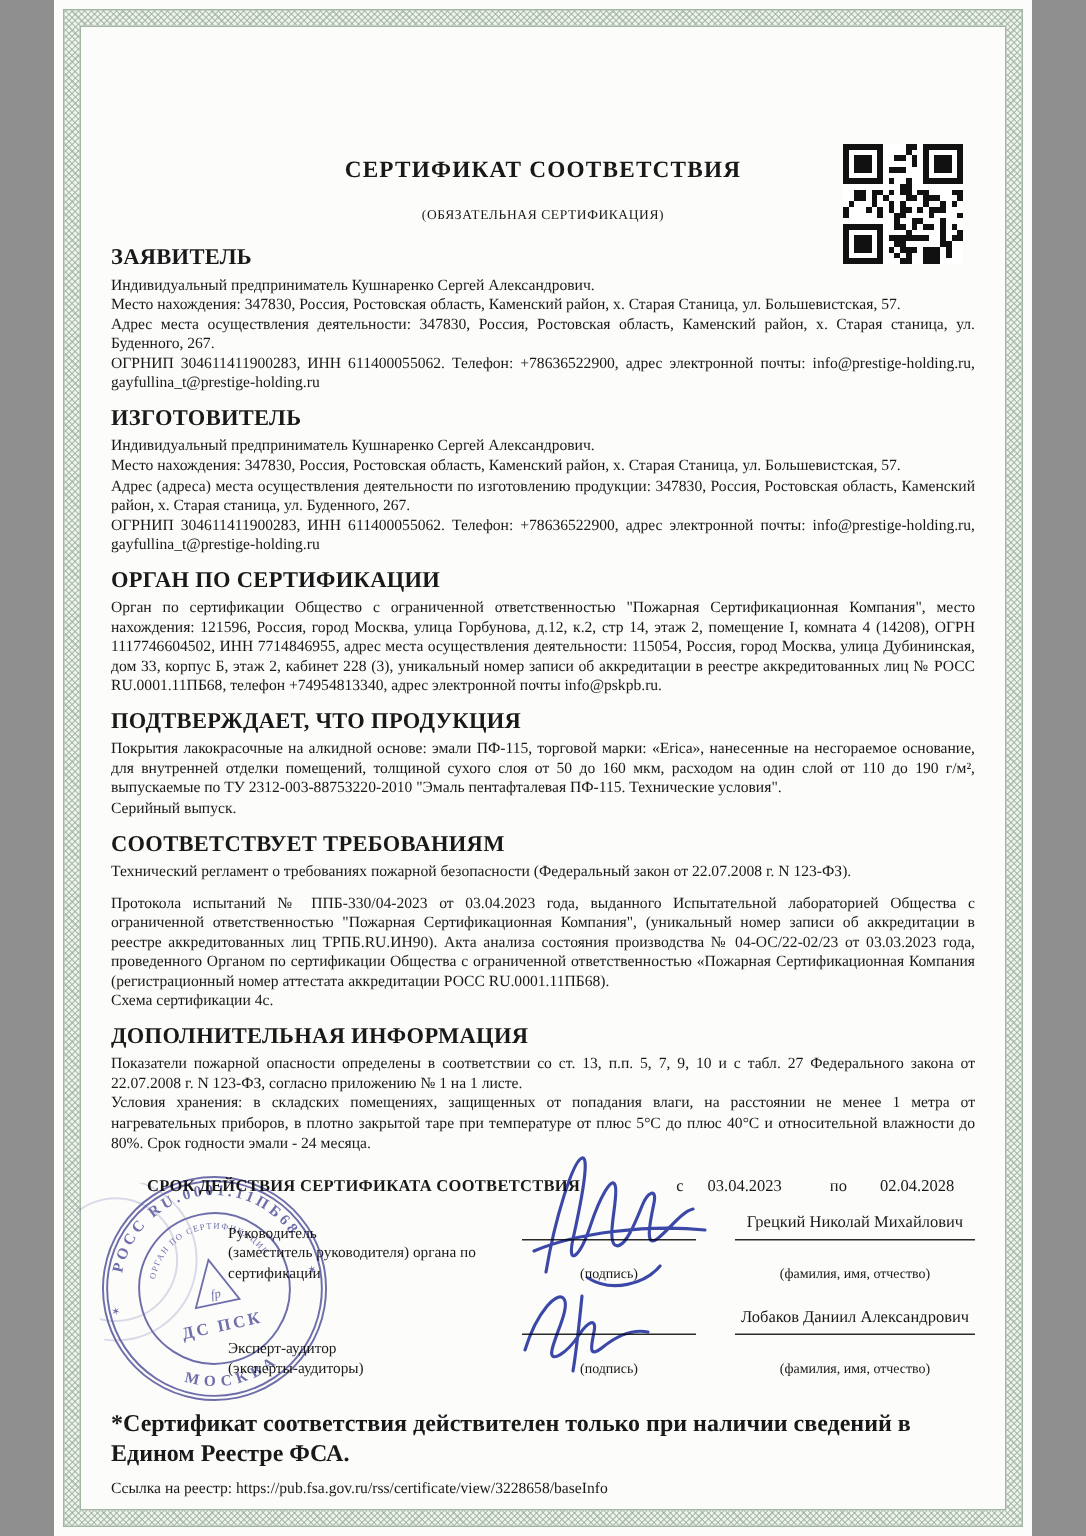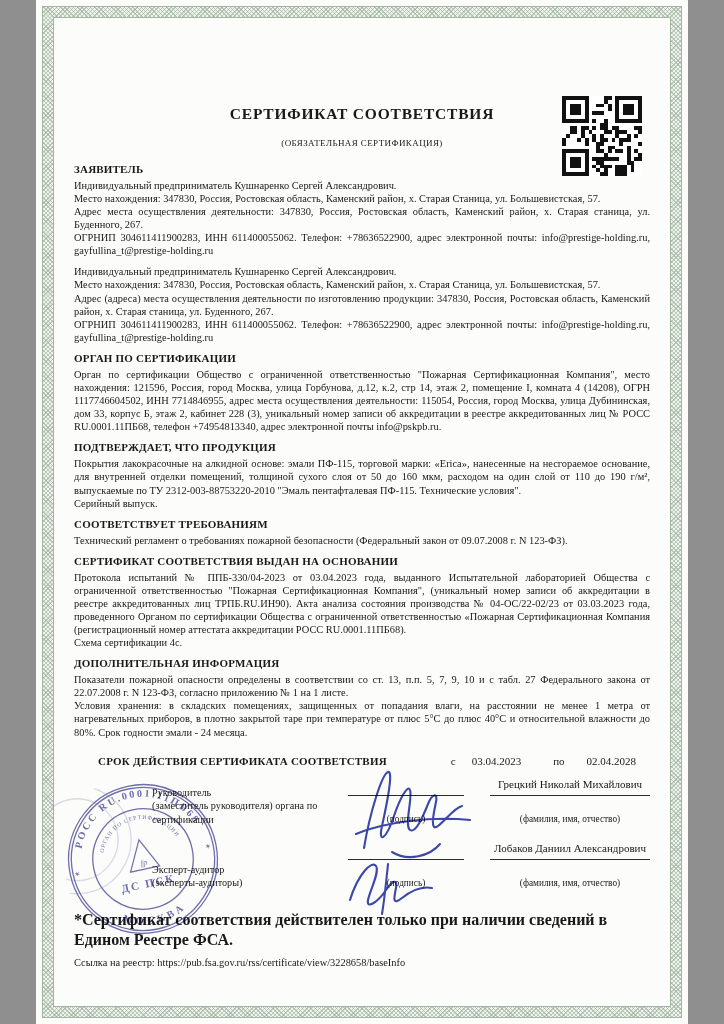--- a/index.html
+++ b/index.html
@@ -28,21 +28,21 @@
     position: absolute; left: 38px; right: 38px; top: 24px; bottom: 18px;
     font-size: 10.4px; line-height: 1.26;
   }
   .doc-header { text-align: center; margin-top: 80px; }
   .doc-title { font-size: 15.5px; font-weight: bold; letter-spacing: .8px; }
   .doc-subtitle { font-size: 9px; letter-spacing: .4px; margin-top: 14px; }
   .doc-number { font-size: 11.5px; font-weight: bold; margin-top: 10px; text-decoration: underline; text-underline-offset: 2px; }
 
   .section { margin-top: 8px; }
   .section.first { margin-top: 14px; }
-  .section h2 { font-size: 11px; font-weight: bold; margin: 0 0 2px 0; letter-spacing: .2px; }
+  .section h2 { font-size: 15px; font-weight: bold; margin: 0 0 2px 0; letter-spacing: .2px; }
   .body { white-space: pre-line; text-align: justify; }
 
   .product-flex { display: flex; gap: 8px; }
   .product-flex .body { flex: 1; }
   .codes { flex: none; width: 178px; padding-top: 4px; font-size: 10.4px; }
   .code-row { display: flex; justify-content: space-between; }
   .code-row + .code-row { margin-top: 17px; }
 
   .validity { display: flex; align-items: flex-end; margin-top: 16px; margin-left: 24px; font-size: 11px; }
   .validity h2 { font-size: 11px; font-weight: bold; margin: 0; letter-spacing: .2px; }
@@ -97,20 +97,21 @@
 
     <div class="section first">
       <h2>ЗАЯВИТЕЛЬ</h2>
       <div class="body">Индивидуальный предприниматель Кушнаренко Сергей Александрович.
 Место нахождения: 347830, Россия, Ростовская область, Каменский район, х. Старая Станица, ул. Большевистская, 57.
 Адрес места осуществления деятельности: 347830, Россия, Ростовская область, Каменский район, х. Старая станица, ул. Буденного, 267.
 ОГРНИП 304611411900283, ИНН 611400055062. Телефон: +78636522900, адрес электронной почты: info@prestige-holding.ru, gayfullina_t@prestige-holding.ru</div>
     </div>
 
     <div class="section">
+      <h2>ИЗГОТОВИТЕЛЬ</h2>
       <div class="body">Индивидуальный предприниматель Кушнаренко Сергей Александрович.
 Место нахождения: 347830, Россия, Ростовская область, Каменский район, х. Старая Станица, ул. Большевистская, 57.
 Адрес (адреса) места осуществления деятельности по изготовлению продукции: 347830, Россия, Ростовская область, Каменский район, х. Старая станица, ул. Буденного, 267.
 ОГРНИП 304611411900283, ИНН 611400055062. Телефон: +78636522900, адрес электронной почты: info@prestige-holding.ru, gayfullina_t@prestige-holding.ru</div>
     </div>
 
     <div class="section">
       <h2>ОРГАН ПО СЕРТИФИКАЦИИ</h2>
       <div class="body">Орган по сертификации Общество с ограниченной ответственностью "Пожарная Сертификационная Компания", место нахождения: 121596, Россия, город Москва, улица Горбунова, д.12, к.2, стр 14, этаж 2, помещение I, комната 4 (14208), ОГРН 1117746604502, ИНН 7714846955, адрес места осуществления деятельности: 115054, Россия, город Москва, улица Дубининская, дом 33, корпус Б, этаж 2, кабинет 228 (3), уникальный номер записи об аккредитации в реестре аккредитованных лиц № РОСС RU.0001.11ПБ68, телефон +74954813340, адрес электронной почты info@pskpb.ru.</div>
     </div>
@@ -118,25 +119,24 @@
     <div class="section">
       <h2>ПОДТВЕРЖДАЕТ, ЧТО ПРОДУКЦИЯ</h2>
       <div class="product-flex">
         <div class="body">Покрытия лакокрасочные на алкидной основе: эмали ПФ-115, торговой марки: «Erica», нанесенные на несгораемое основание, для внутренней отделки помещений, толщиной сухого слоя от 50 до 160 мкм, расходом на один слой от 110 до 190 г/м², выпускаемые по ТУ 2312-003-88753220-2010 "Эмаль пентафталевая ПФ-115. Технические условия".
 Серийный выпуск.</div>
       </div>
     </div>
 
     <div class="section">
       <h2>СООТВЕТСТВУЕТ ТРЕБОВАНИЯМ</h2>
-      <div class="body">Технический регламент о требованиях пожарной безопасности (Федеральный закон от 09.07.2008 г. N 123-ФЗ).</div>
-    </div>
-
-    <div class="section">
-      <h2>СЕРТИФИКАТ СООТВЕТСТВИЯ ВЫДАН НА ОСНОВАНИИ</h2>
+      <div class="body">Технический регламент о требованиях пожарной безопасности (Федеральный закон от 22.07.2008 г. N 123-ФЗ).</div>
+    </div>
+
+    <div class="section">
       <div class="body">Протокола испытаний № ППБ-330/04-2023 от 03.04.2023 года, выданного Испытательной лабораторией Общества с ограниченной ответственностью "Пожарная Сертификационная Компания", (уникальный номер записи об аккредитации в реестре аккредитованных лиц ТРПБ.RU.ИН90). Акта анализа состояния производства № 04-ОС/22-02/23 от 03.03.2023 года, проведенного Органом по сертификации Общества с ограниченной ответственностью «Пожарная Сертификационная Компания (регистрационный номер аттестата аккредитации РОСС RU.0001.11ПБ68).
 Схема сертификации 4с.</div>
     </div>
 
     <div class="section">
       <h2>ДОПОЛНИТЕЛЬНАЯ ИНФОРМАЦИЯ</h2>
       <div class="body">Показатели пожарной опасности определены в соответствии со ст. 13, п.п. 5, 7, 9, 10 и с табл. 27 Федерального закона от 22.07.2008 г. N 123-ФЗ, согласно приложению № 1 на 1 листе.
 Условия хранения: в складских помещениях, защищенных от попадания влаги, на расстоянии не менее 1 метра от нагревательных приборов, в плотно закрытой таре при температуре от плюс 5°С до плюс 40°С и относительной влажности до 80%. Срок годности эмали - 24 месяца.</div>
     </div>
 

